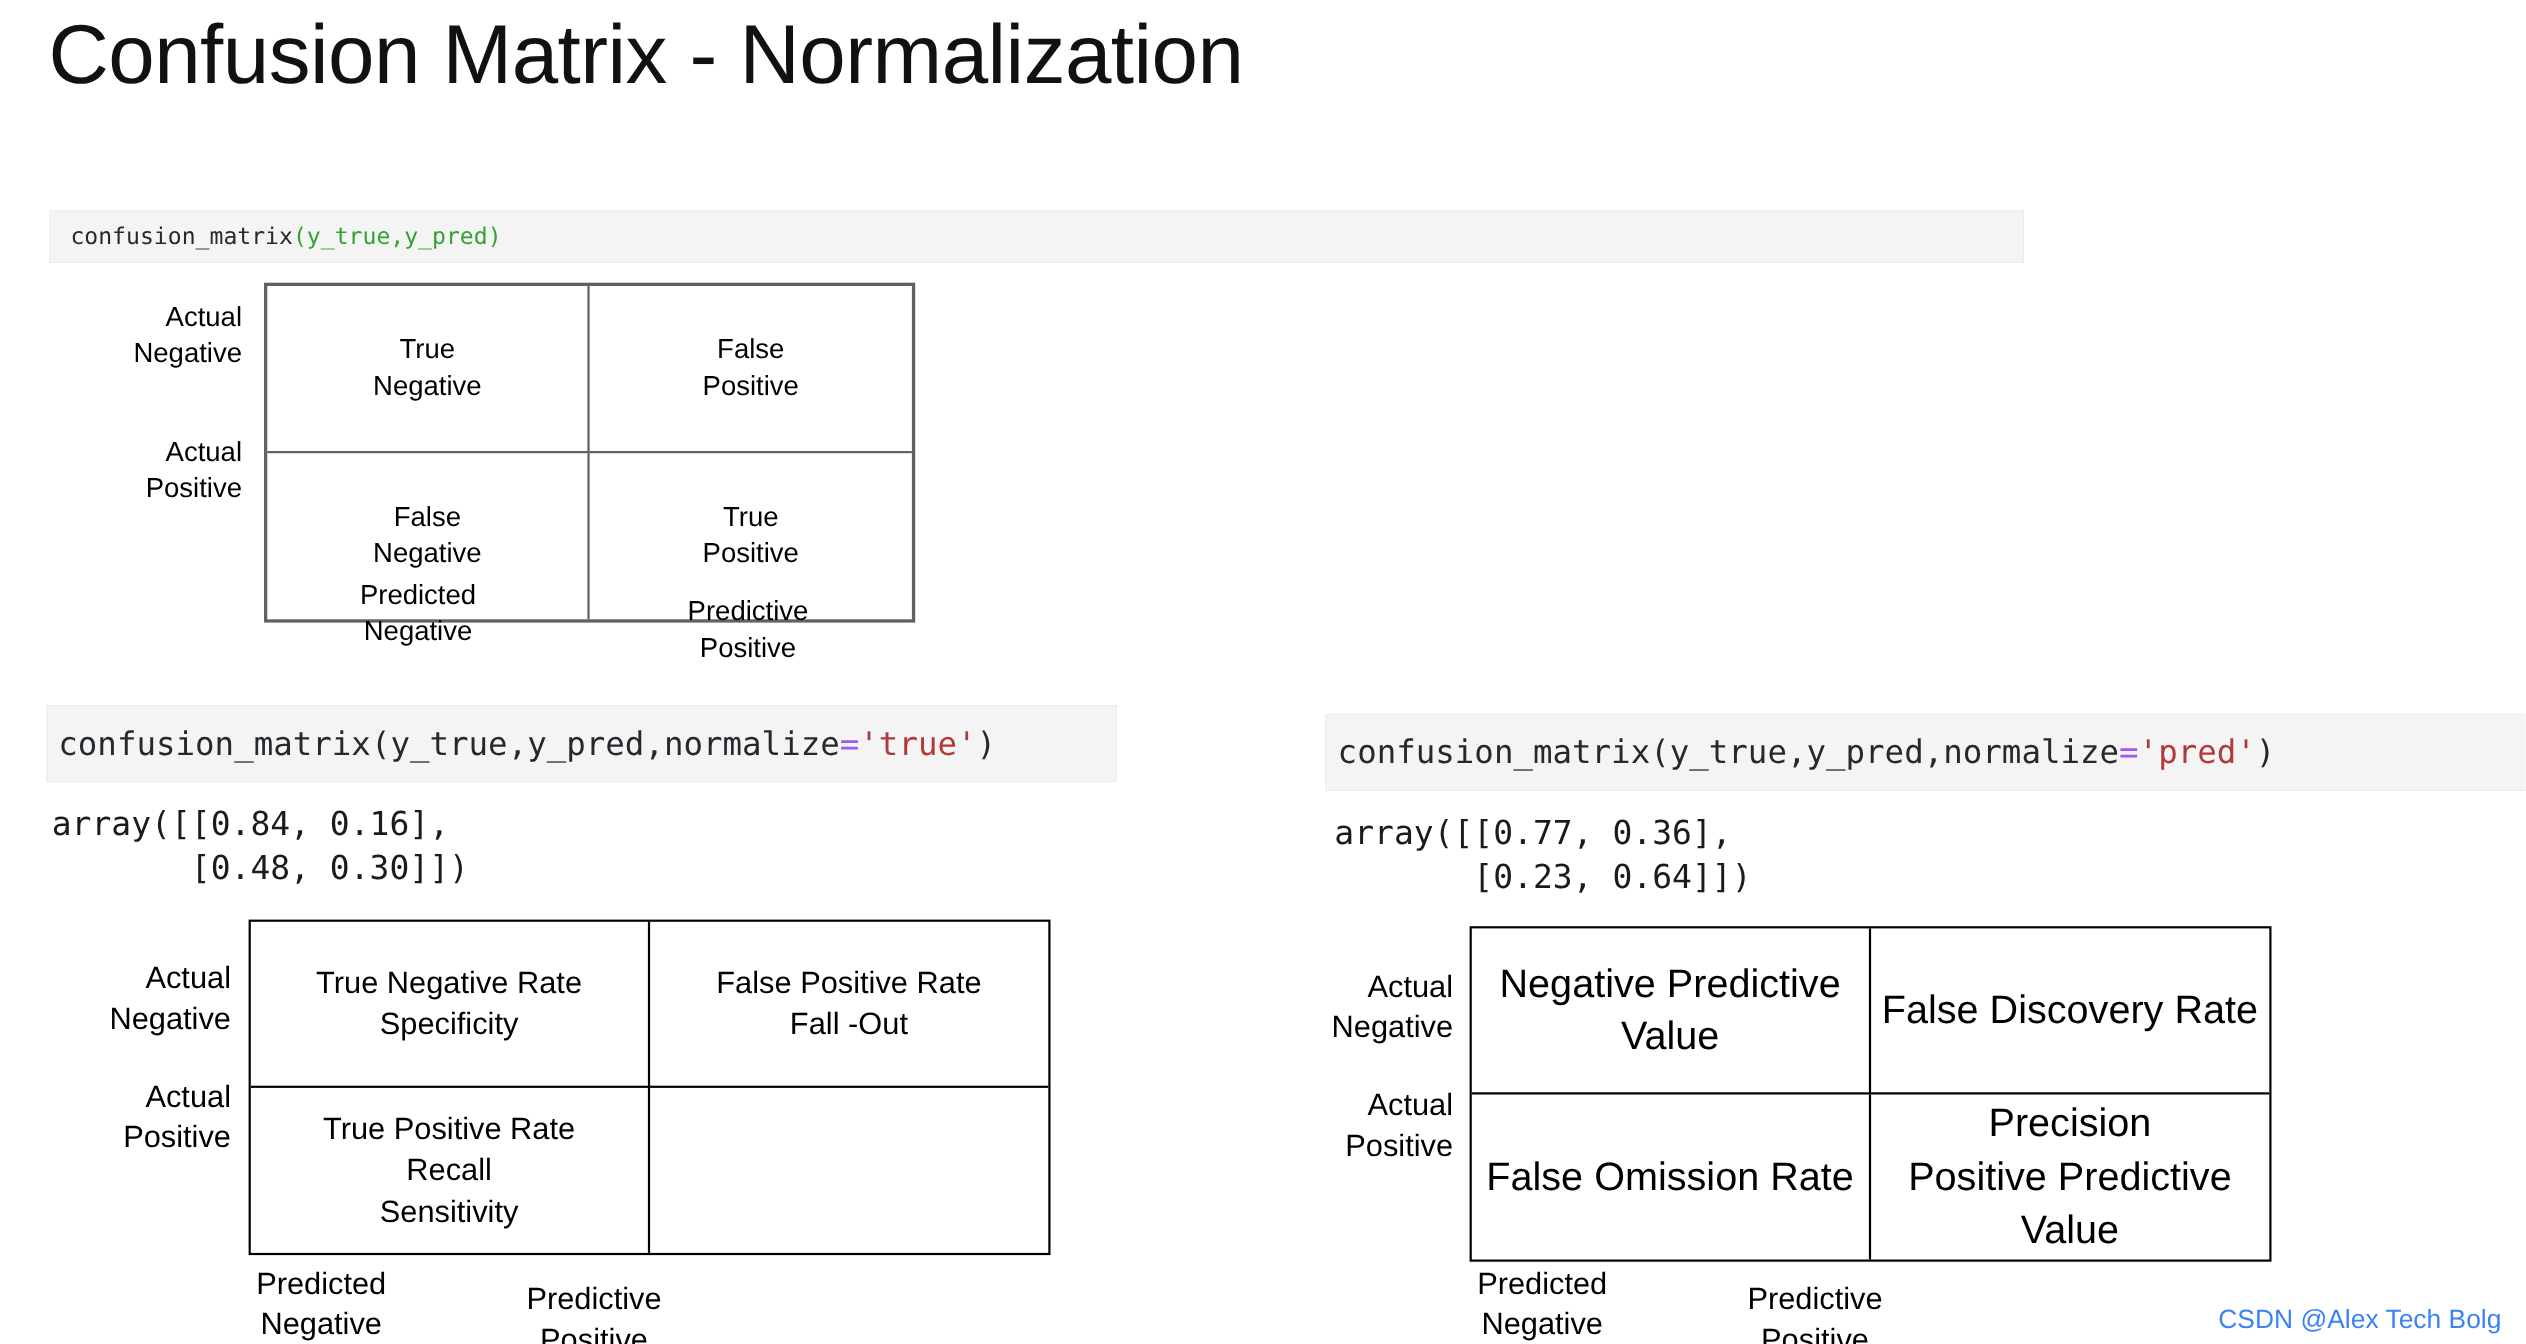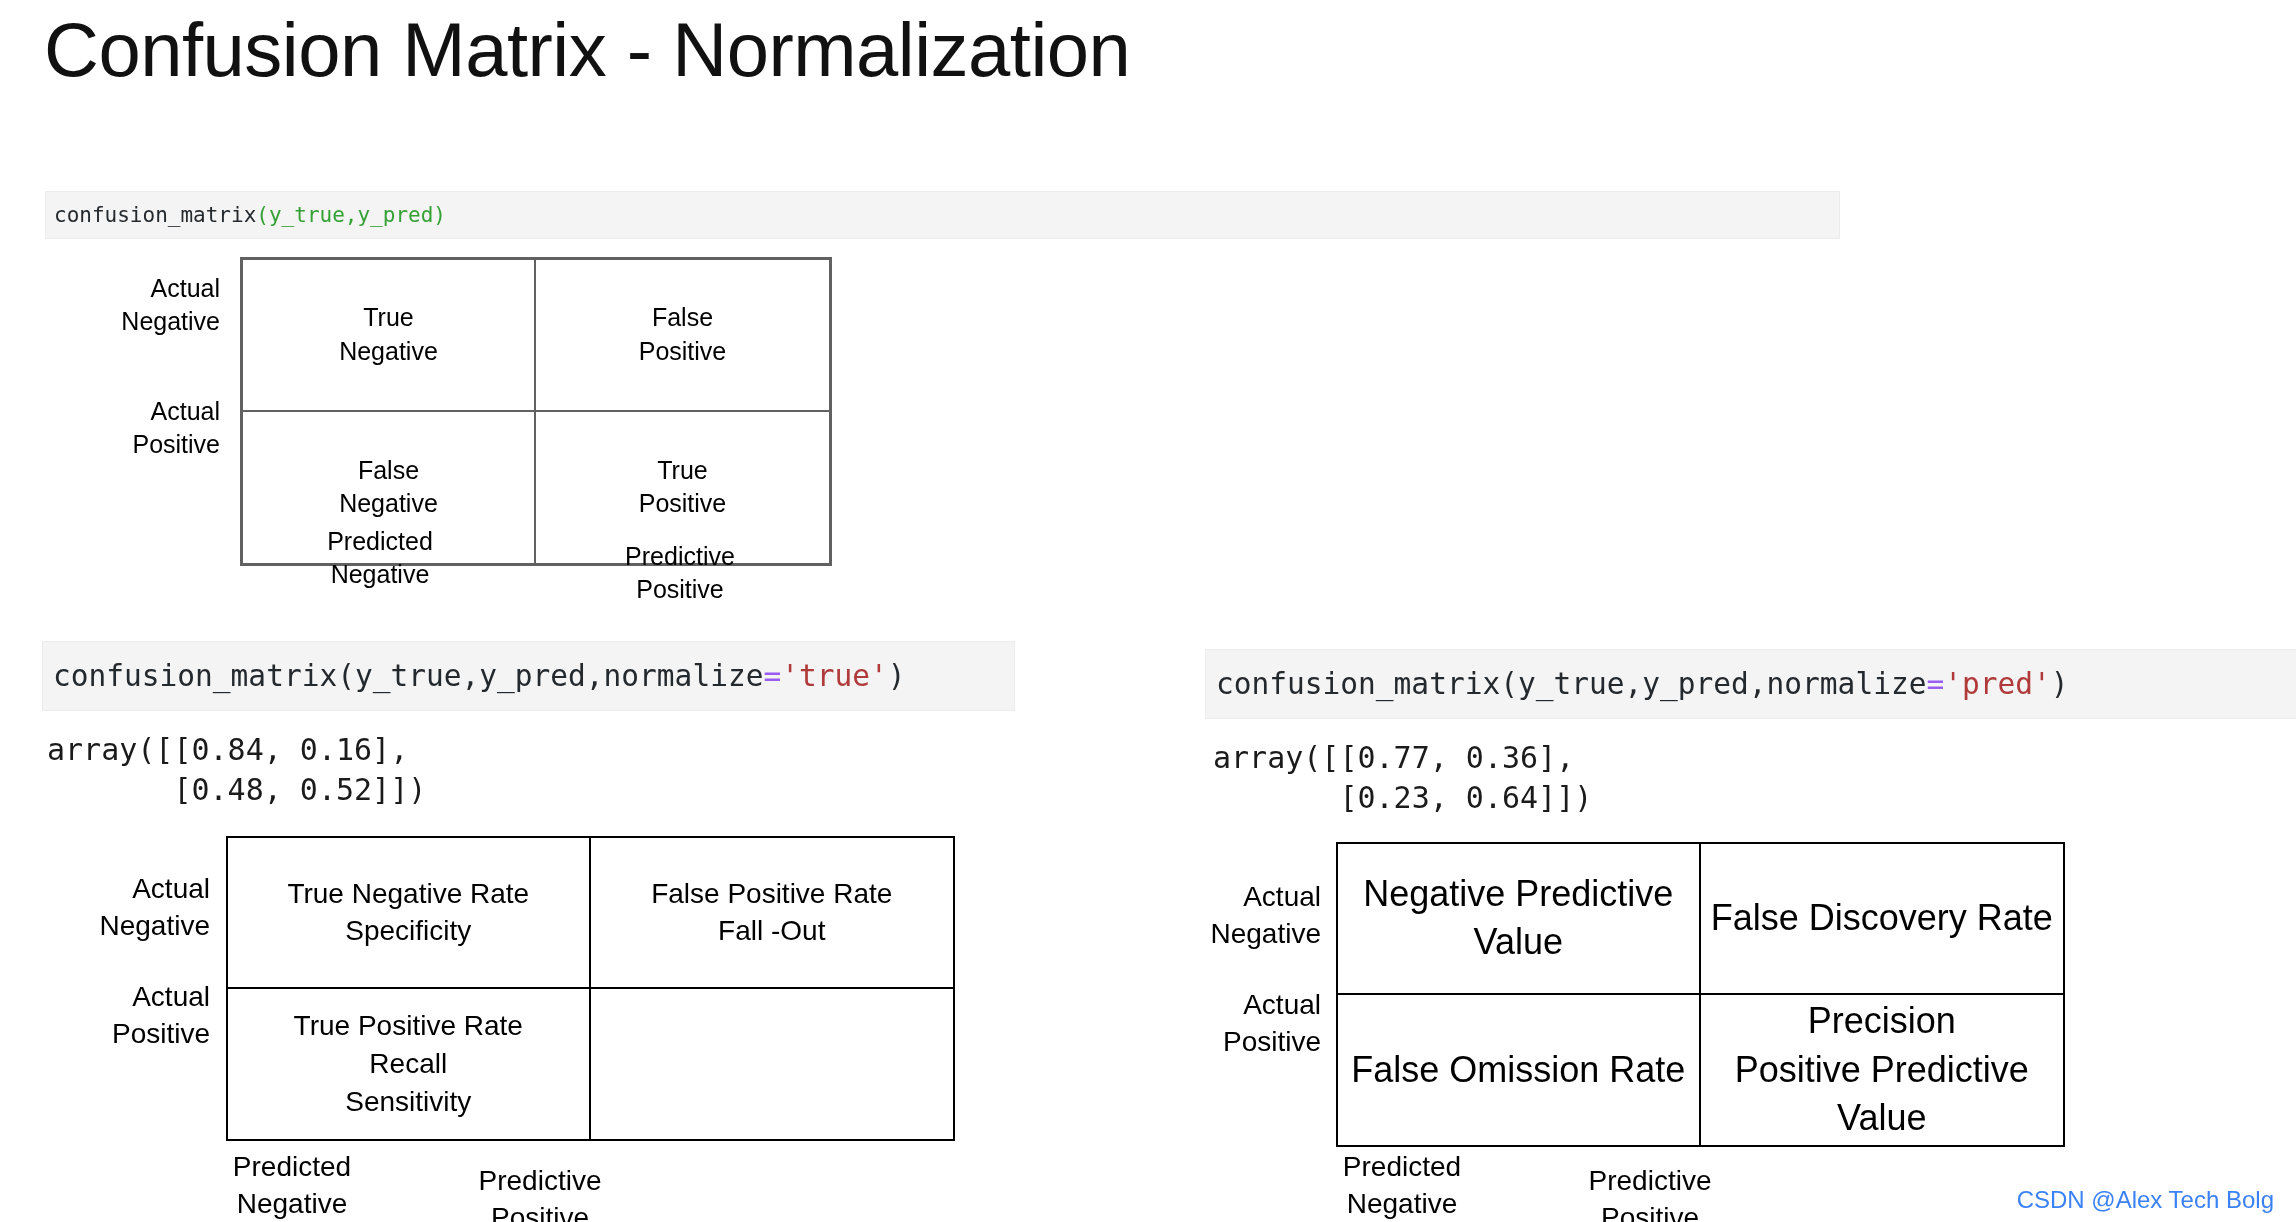--- a/index.html
+++ b/index.html
@@ -45,21 +45,21 @@
   .code-block .tok-paren-green { color: #33a133; }
   .code-block .tok-eq { color: #9a5cf0; }
   .code-block .tok-str { color: #b03a3a; text-align: right; }
 
   #code-block-1 {
     left: 45px;
     top: 191px;
     width: 1795px;
     height: 48px;
     font-size: 21px;
-    padding-left: 8px;
+    padding-left: 18px;
   }
   #code-block-2 {
     left: 42px;
     top: 641px;
     width: 973px;
     height: 70px;
     font-size: 29.5px;
     padding-left: 10px;
   }
   #code-block-3 {
@@ -219,21 +219,21 @@
 Positive</div>
   <div class="col-label" id="label-top-col-0">Predicted
 Negative</div>
   <div class="col-label" id="label-top-col-1">Predictive
 Positive</div>
 </div>
 
 <div class="code-block" id="code-block-2"><span>confusion_matrix(y_true,y_pred,normalize</span><span class="tok-eq">=</span><span class="tok-str">'true'</span><span>)</span></div>
 
 <div class="array-output" id="array-output-left">array([[0.84, 0.16],
-       [0.48, 0.52]])</div>
+       [0.48, 0.30]])</div>
 
 <div class="matrix-figure" id="matrix-bl">
   <div class="matrix-grid black-grid" id="matrix-bl-grid">
     <div class="matrix-cell">
         <span style="white-space:pre-line">True Negative Rate
 Specificity</span>
       </div>
     <div class="matrix-cell">
         <span style="white-space:pre-line">False Positive Rate
 Fall -Out</span>

